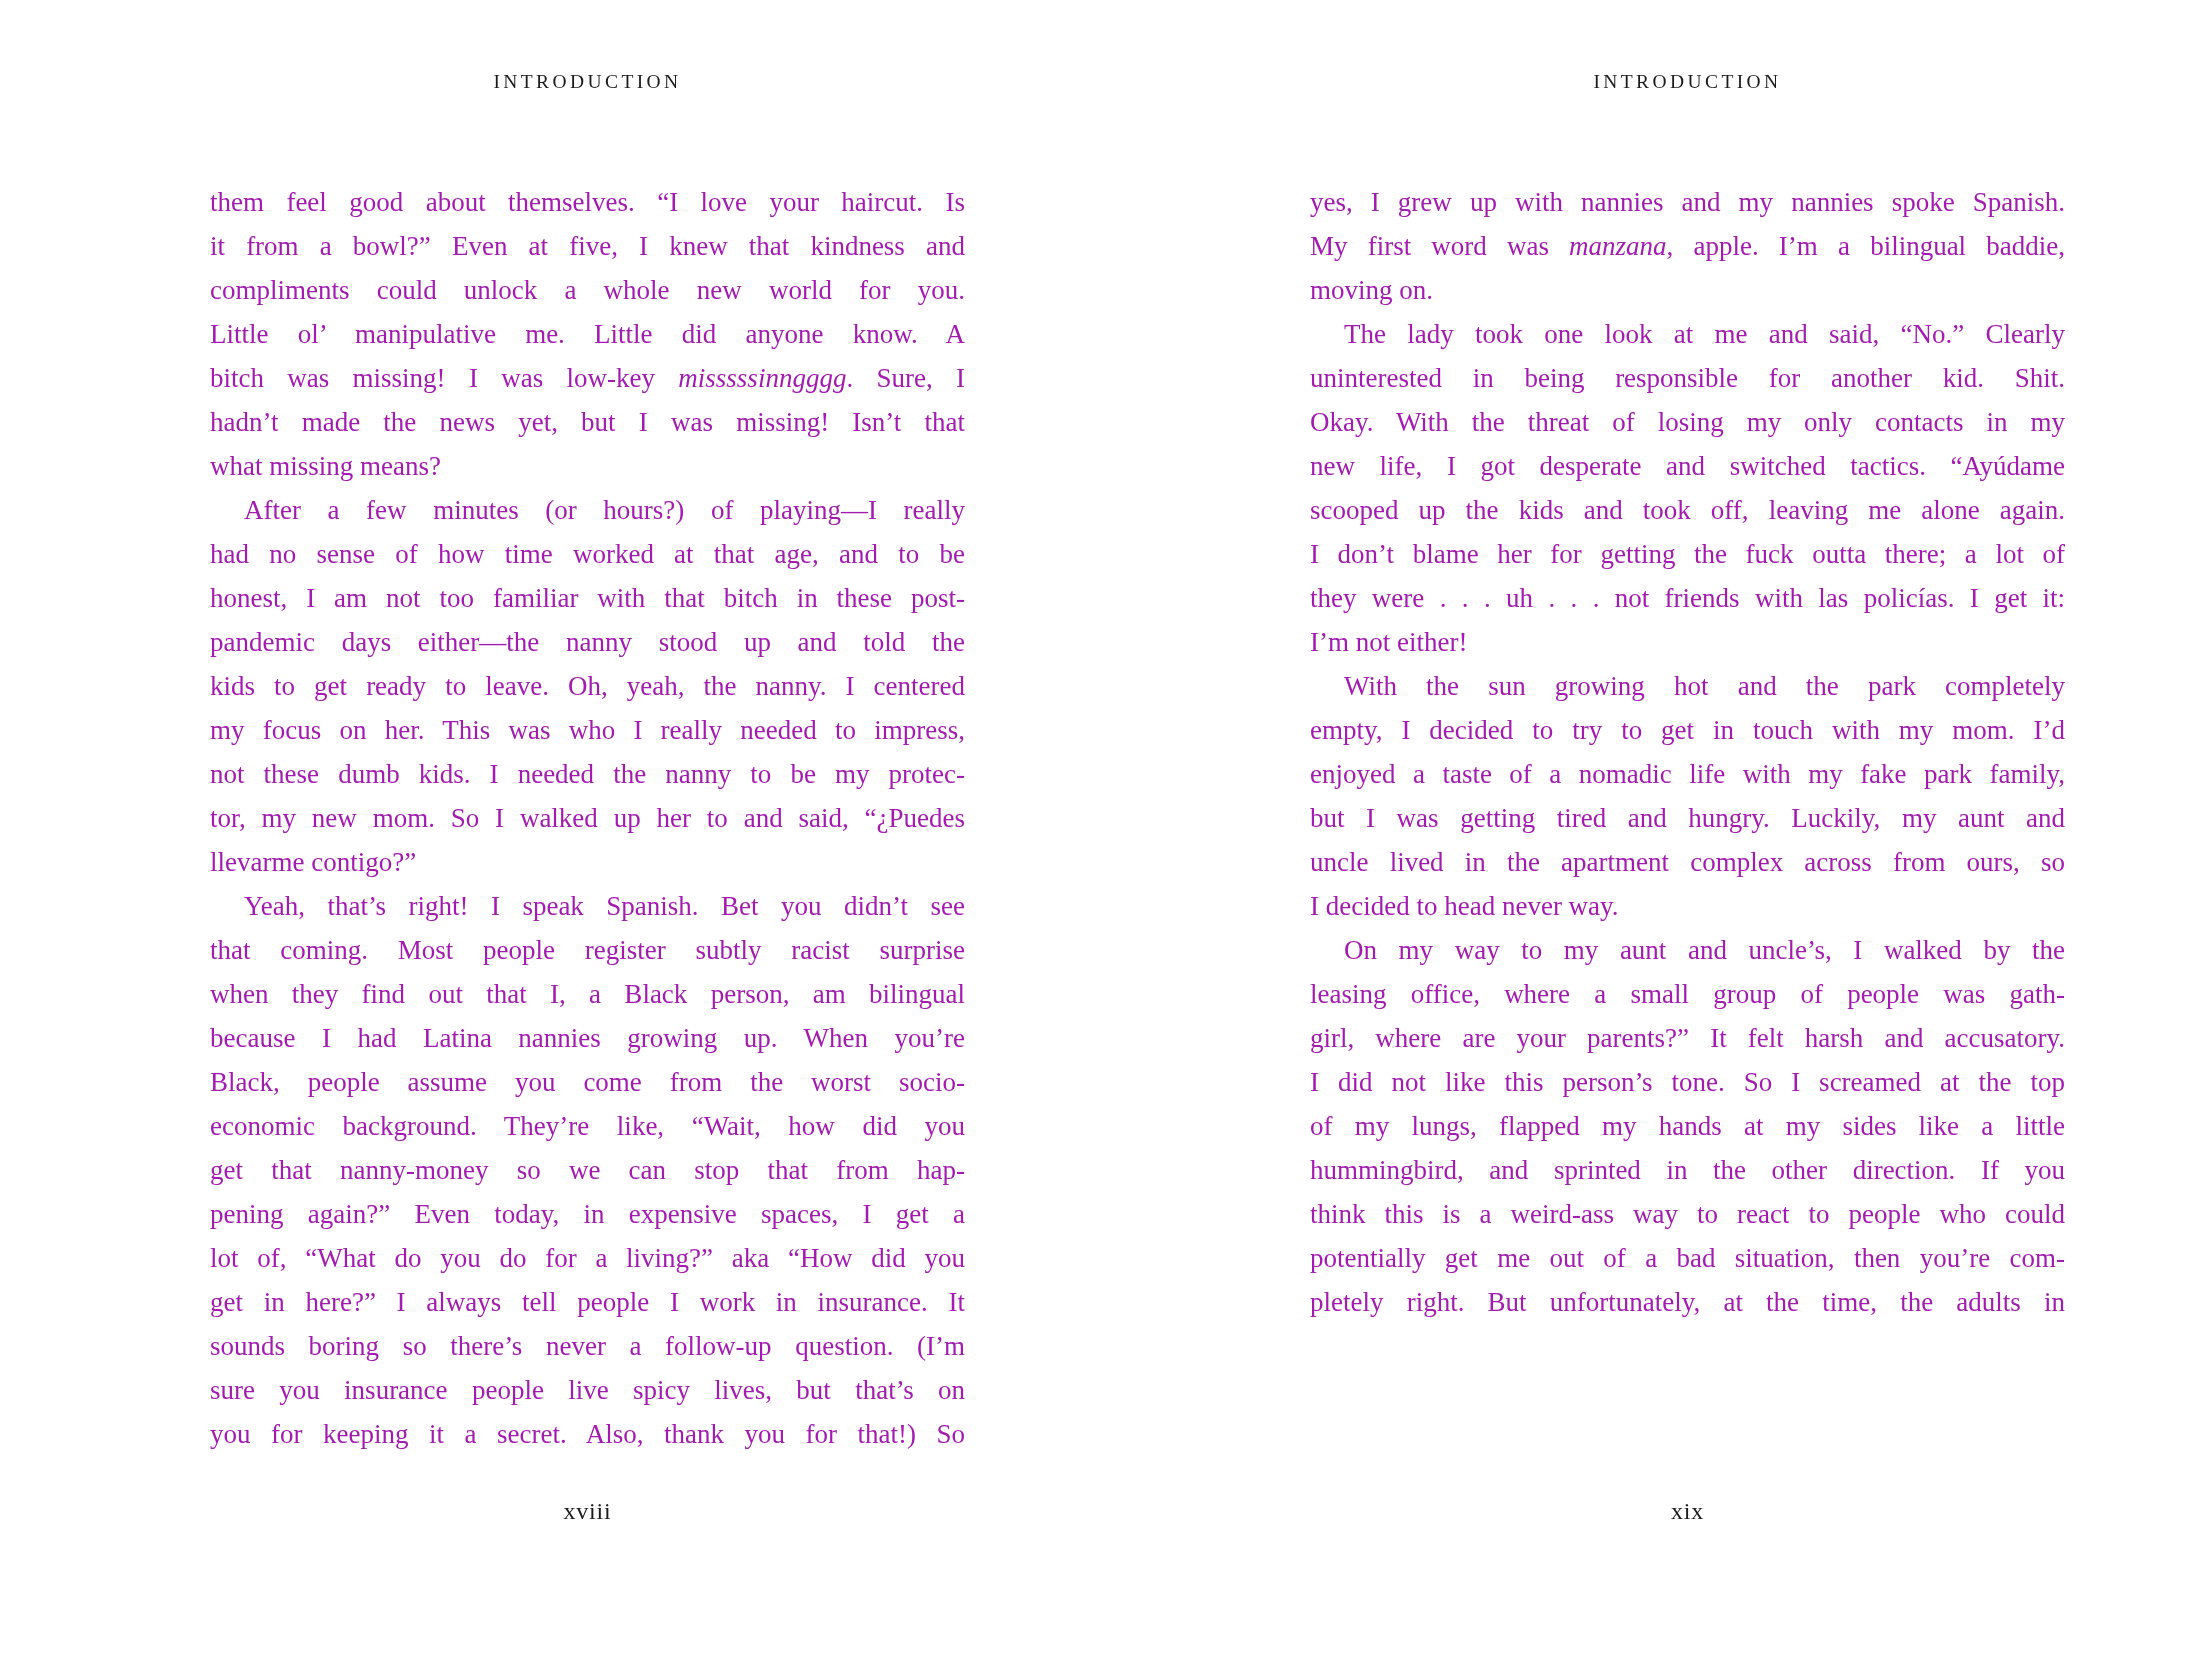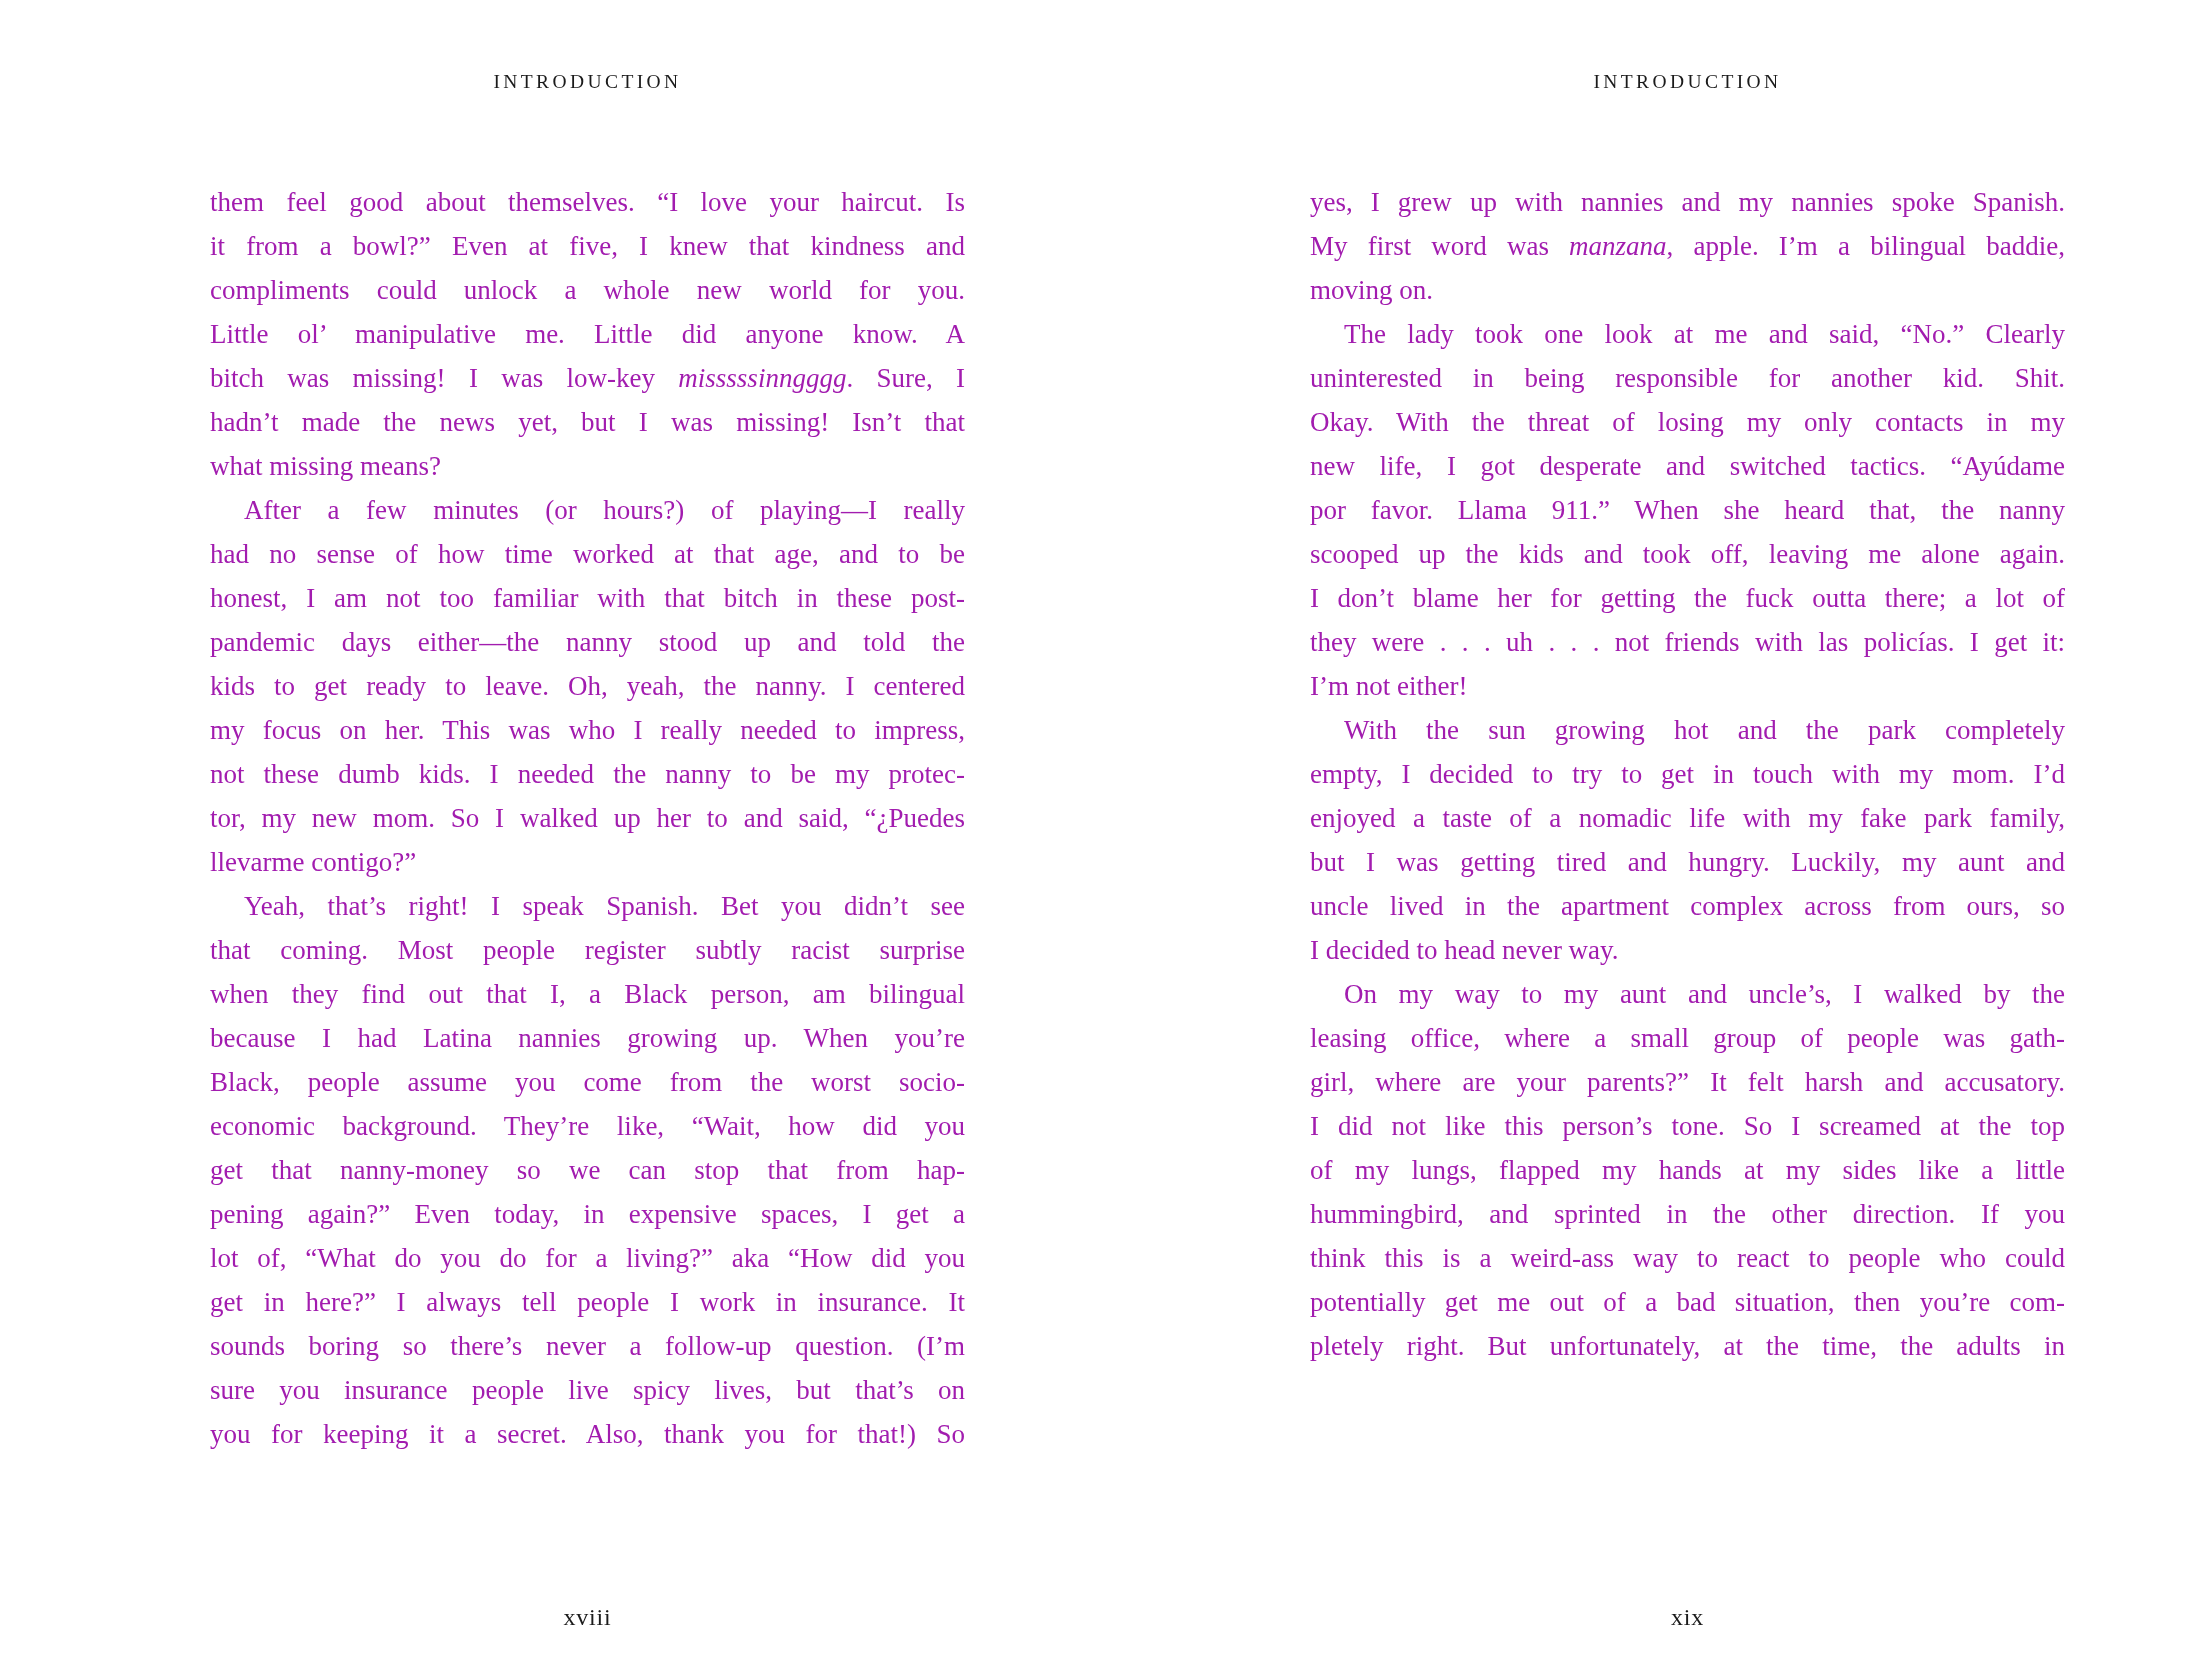--- a/index.html
+++ b/index.html
@@ -59,21 +59,21 @@
     text-align-last: justify;
     text-justify: inter-word;
   }
   .line.indent {
     text-indent: 34px;
   }
   .line em {
   }
   .folio {
     position: absolute;
-    top: 1604px;
+    top: 1498px;
     left: 0;
     right: 0;
     text-align: center;
     font-size: 24px;
     letter-spacing: 0.8px;
     color: #1b1b1b;
   }
 </style>
 </head>
 <body>
@@ -119,21 +119,20 @@
   <section class="page right">
     <header class="running-head">INTRODUCTION</header>
     <div class="body-text">
         <div class="line just">yes, I grew up with nannies and my nannies spoke Spanish.</div>
         <div class="line just">My first word was <em>manzana</em>, apple. I’m a bilingual baddie,</div>
         <div class="line">moving on.</div>
         <div class="line just indent">The lady took one look at me and said, “No.” Clearly</div>
         <div class="line just">uninterested in being responsible for another kid. Shit.</div>
         <div class="line just">Okay. With the threat of losing my only contacts in my</div>
         <div class="line just">new life, I got desperate and switched tactics. “Ayúdame</div>
-        <div class="line just">por favor. Llama 911.” When she heard that, the nanny</div>
         <div class="line just">scooped up the kids and took off, leaving me alone again.</div>
         <div class="line just">I don’t blame her for getting the fuck outta there; a lot of</div>
         <div class="line just">they were . . . uh . . . not friends with las policías. I get it:</div>
         <div class="line">I’m not either!</div>
         <div class="line just indent">With the sun growing hot and the park completely</div>
         <div class="line just">empty, I decided to try to get in touch with my mom. I’d</div>
         <div class="line just">enjoyed a taste of a nomadic life with my fake park family,</div>
         <div class="line just">but I was getting tired and hungry. Luckily, my aunt and</div>
         <div class="line just">uncle lived in the apartment complex across from ours, so</div>
         <div class="line">I decided to head never way.</div>

